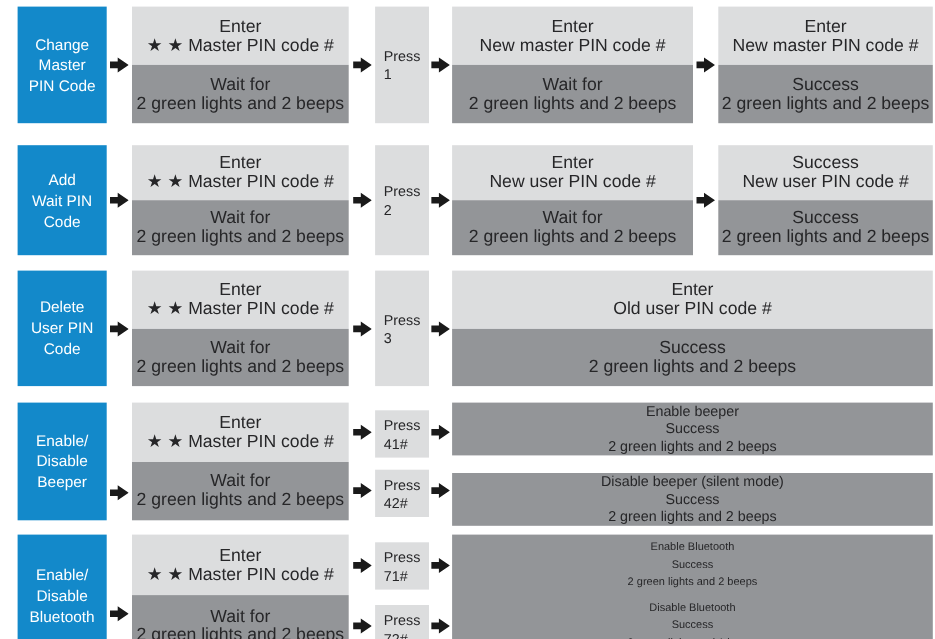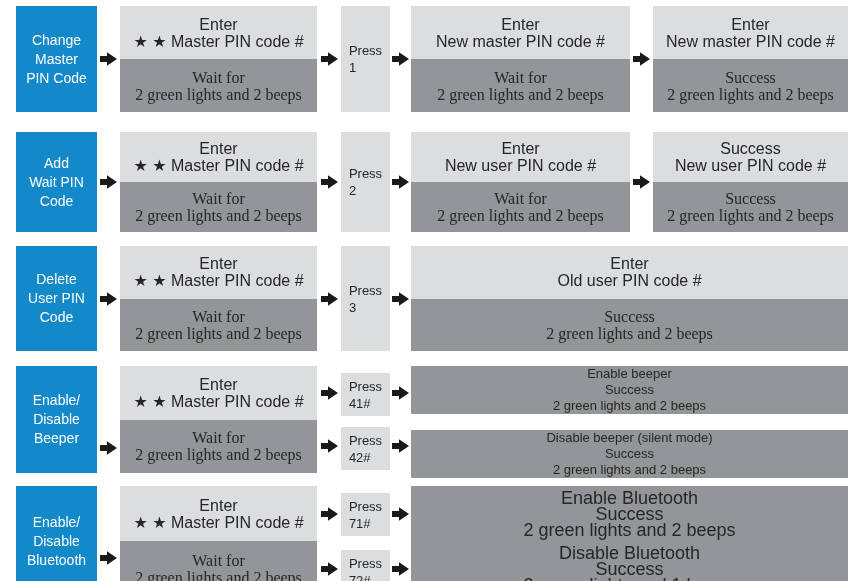--- a/index.html
+++ b/index.html
@@ -30,33 +30,33 @@
   .arrow-cell.low4{align-items:flex-end;padding-bottom:17px;}
   .arrow-cell.low5{align-items:flex-end;padding-bottom:30px;}
   .arr{width:17px;height:16px;display:block;fill:var(--arrow);flex-shrink:0;}
   .step{width:197px;display:flex;flex-direction:column;flex-shrink:0;}
   .step.w219{width:219px;}
   .step.w195{width:195px;}
   .step.w437{width:437px;}
   .half{flex:1;display:flex;align-items:center;justify-content:center;text-align:center;
     font-size:16px;line-height:17px;white-space:pre-line;}
   .half.light{background:var(--light-gray);}
-  .half.dark{background:var(--mid-gray);font-family:Liberation Serif, serif;}
+  .half.dark{background:var(--mid-gray);}
   .press{width:49px;background:var(--light-gray);display:flex;align-items:center;
     justify-content:center;text-align:left;font-size:13px;line-height:17px;
     white-space:pre-line;flex-shrink:0;}
   .press-col{width:49px;display:flex;flex-direction:column;justify-content:space-between;
     padding:7px 0 3px 0;flex-shrink:0;}
   .press-col .press{width:49px;height:43px;}
   .result-stack{width:437px;display:flex;flex-direction:column;gap:16px;flex-shrink:0;}
   .result{flex:1;background:var(--mid-gray);display:flex;align-items:center;
     justify-content:center;text-align:center;font-size:13px;line-height:16px;white-space:pre-line;}
   .result-single{width:437px;background:var(--mid-gray);display:flex;flex-direction:column;
     justify-content:space-around;flex-shrink:0;}
-  .result-single .group{text-align:center;font-size:18px;line-height:16px;white-space:pre-line;}
+  .result-single .group{text-align:center;font-size:10px;line-height:16px;white-space:pre-line;}
 </style>
 </head>
 <body>
 
 <div class="diagram">
 
   <div class="row r1">
     <div class="blue-box">Change
 Master
 PIN Code</div>

